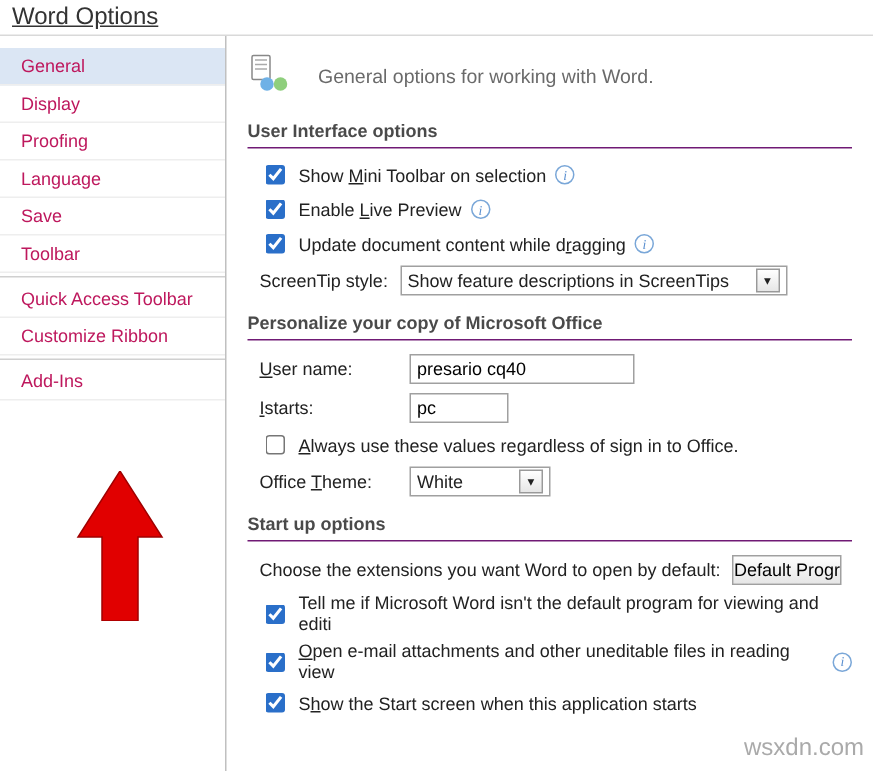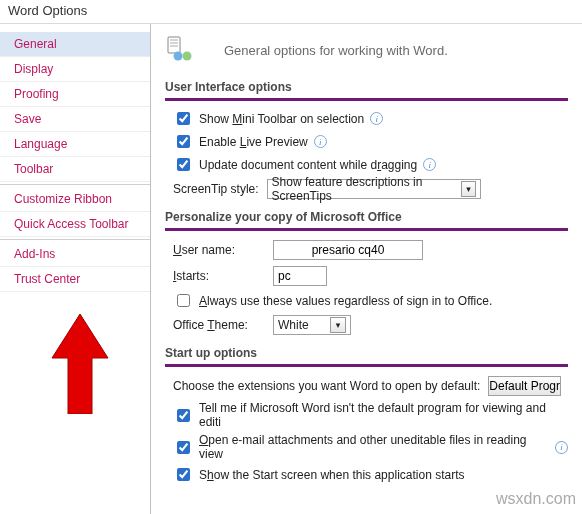--- a/index.html
+++ b/index.html
@@ -1,27 +1,27 @@
 <!DOCTYPE html>
 <html><head>
 <meta charset="utf-8">
 <style>
 * { box-sizing: border-box; font-family: "Segoe UI", Tahoma, sans-serif; }
 body { margin: 0; background: #fff; font-size: 12px; color: #222; width: 582px; height: 514px; overflow: hidden; }
-.titlebar { height: 24px; border-bottom: 1px solid #d9d9d9; padding: 3px 8px; font-size: 13px; color: #333; }
+.titlebar { height: 24px; border-bottom: 1px solid #d9d9d9; padding: 3px 8px; font-size: 16px; color: #333; text-decoration: underline; }
 .main { display: flex; height: 490px; }
 .sidebar { width: 151px; border-right: 1px solid #c0c0c0; padding: 8px 0; position: relative; }
 .sidebar-item { padding: 5px 14px; border-bottom: 1px solid #eee; color: #be185d; cursor: pointer; }
 .sidebar-item.selected { background: #dbe6f4; }
 .sidebar-sep { height: 0; border-top: 1px solid #d0d0d0; margin: 2px 0; }
 .content { flex: 1; padding: 10px 14px 0 14px; overflow: hidden; }
-.page-header { display: flex; align-items: center; gap: 27px; padding-bottom: 6px; }
+.page-header { display: flex; align-items: center; gap: 15px; padding-bottom: 6px; }
 .page-header .ico { width: 32px; height: 32px; display: flex; align-items: center; justify-content: center; }
 .page-header .txt { color: #6a6a6a; font-size: 13px; }
-.section-header { font-weight: bold; color: #4a4a4a; padding: 8px 0 4px 0; border-bottom: 3px solid #701a75; margin-bottom: 6px; }
+.section-header { font-weight: bold; color: #4a4a4a; padding: 8px 0 4px 0; border-bottom: 1px solid #701a75; margin-bottom: 6px; }
 .row { display: flex; align-items: center; gap: 6px; padding: 2px 0 2px 8px; }
 .row label { cursor: default; }
 input[type=checkbox] { width: 13px; height: 13px; accent-color: #2a6fc9; }
 .info-ico { display: inline-flex; width: 13px; height: 13px; border: 1px solid #7aa7d8; border-radius: 50%; color: #5a8fd0; font-size: 9px; align-items: center; justify-content: center; font-style: italic; font-family: Georgia, serif; }
 .formrow { display: flex; align-items: center; gap: 8px; padding: 3px 0 3px 8px; }
 .formrow .lbl { width: 92px; }
 .formrow input[type=text], .formrow .select { border: 1px solid #a0a0a0; padding: 1px 4px; font-size: 12px; height: 20px; background: #fff; }
 .select { display: inline-flex; align-items: center; justify-content: space-between; }
 .select .arrow { border: 1px solid #999; width: 16px; height: 16px; display: inline-flex; align-items: center; justify-content: center; font-size: 9px; background: linear-gradient(#fff,#e6e6e6); margin-left: 4px; }
 .btn { border: 1px solid #a0a0a0; background: linear-gradient(#fdfdfd,#e6e6e6); padding: 2px 0; font-size: 12px; }
@@ -33,29 +33,28 @@
 <body>
 
 <div class="titlebar">Word Options</div>
 
 <div class="main">
 
   <div class="sidebar">
     <div class="sidebar-item selected">General</div>
     <div class="sidebar-item">Display</div>
     <div class="sidebar-item">Proofing</div>
+    <div class="sidebar-item">Language</div>
     <div class="sidebar-item">Save</div>
-    <div class="sidebar-item">Language</div>
     <div class="sidebar-item">Toolbar</div>
     <div class="sidebar-sep"></div>
+    <div class="sidebar-item">Quick Access Toolbar</div>
     <div class="sidebar-item">Customize Ribbon</div>
-    <div class="sidebar-item">Quick Access Toolbar</div>
     <div class="sidebar-sep"></div>
     <div class="sidebar-item">Add-Ins</div>
-    <div class="sidebar-item">Trust Center</div>
 
     <div class="arrow-overlay">
       <svg width="60" height="100" viewBox="0 0 60 100" style="display:block;margin:0 auto;">
         <polygon points="30,0 58,44 42,44 42,100 18,100 18,44 2,44" fill="#e10000" stroke="#a00000" stroke-width="1"></polygon>
       </svg>
 
     </div>
   </div>
 
   <div class="content">
@@ -86,43 +85,43 @@
       <label><span>Enable </span><span class="underline-char">L</span><span>ive Preview</span></label>
       <span class="info-ico">i</span>
     </div>
     <div class="row">
       <input type="checkbox" checked="" style="">
       <label><span>Update document content while d</span><span class="underline-char">r</span><span>agging</span></label>
       <span class="info-ico">i</span>
     </div>
     <div class="formrow">
       <span class="lbl" style="width:auto">ScreenTip style:</span>
-      <span class="select" style="width:214px">
+      <span class="select" style="width:258px">
         <span>Show feature descriptions in ScreenTips</span>
         <span class="arrow">▾</span>
       </span>
     </div>
 
     <div class="section-header">Personalize your copy of Microsoft Office</div>
 
     <div class="formrow">
       <span class="lbl"><span class="underline-char">U</span><span>ser name:</span></span>
-      <input type="text" style="width: 150px; text-align: center;" value="presario cq40">
+      <input type="text" style="width: 150px;" value="presario cq40">
     </div>
     <div class="formrow">
       <span class="lbl"><span class="underline-char">I</span><span>starts:</span></span>
-      <input type="text" style="width: 54px;" value="pc">
+      <input type="text" style="width: 66px;" value="pc">
     </div>
     <div class="row">
       <input type="checkbox" style="">
       <label><span class="underline-char">A</span><span>lways use these values regardless of sign in to Office.</span></label>
     </div>
     <div class="formrow">
       <span class="lbl"><span>Office </span><span class="underline-char">T</span><span>heme:</span></span>
-      <span class="select" style="width:78px">
+      <span class="select" style="width:94px">
         <span>White</span>
         <span class="arrow">▾</span>
       </span>
     </div>
 
     <div class="section-header">Start up options</div>
 
     <div class="formrow">
       <span>Choose the extensions you want Word to open by default:</span>
       <button class="btn">Default Progr</button>

